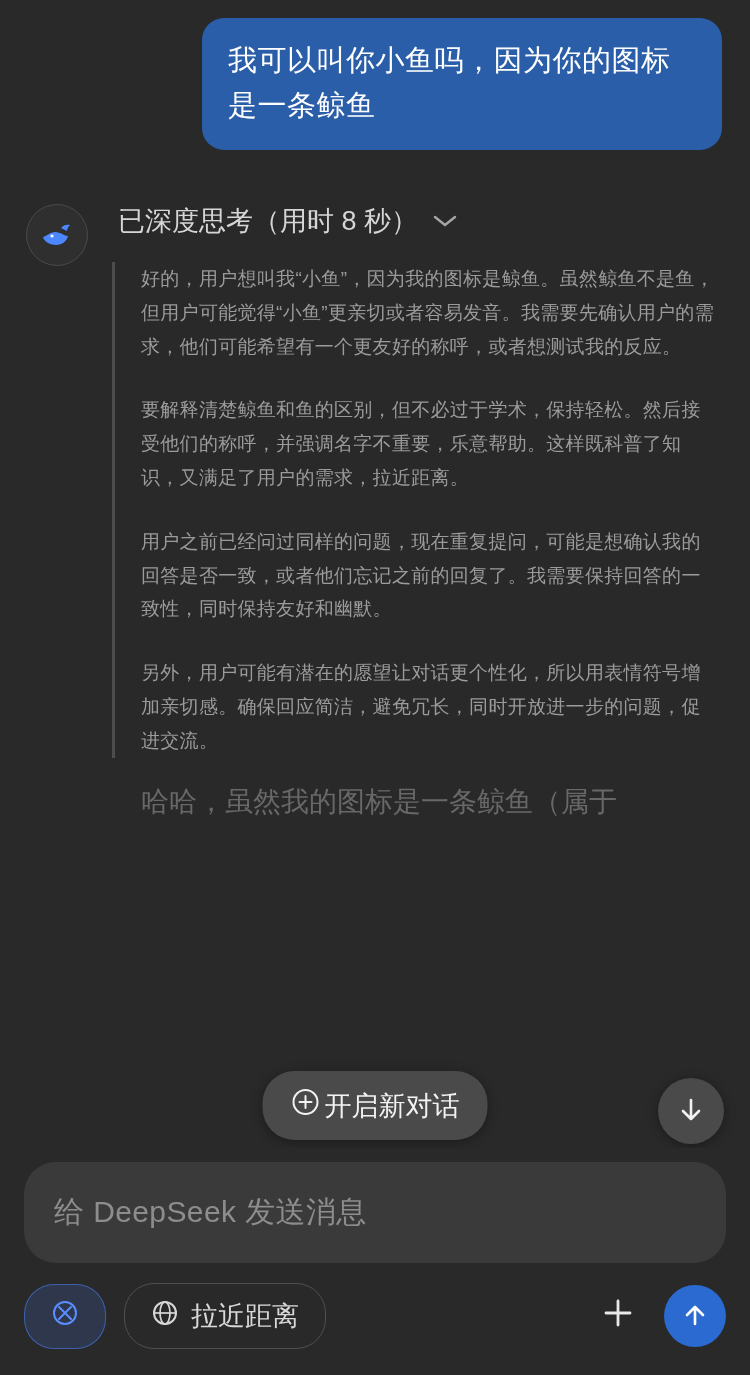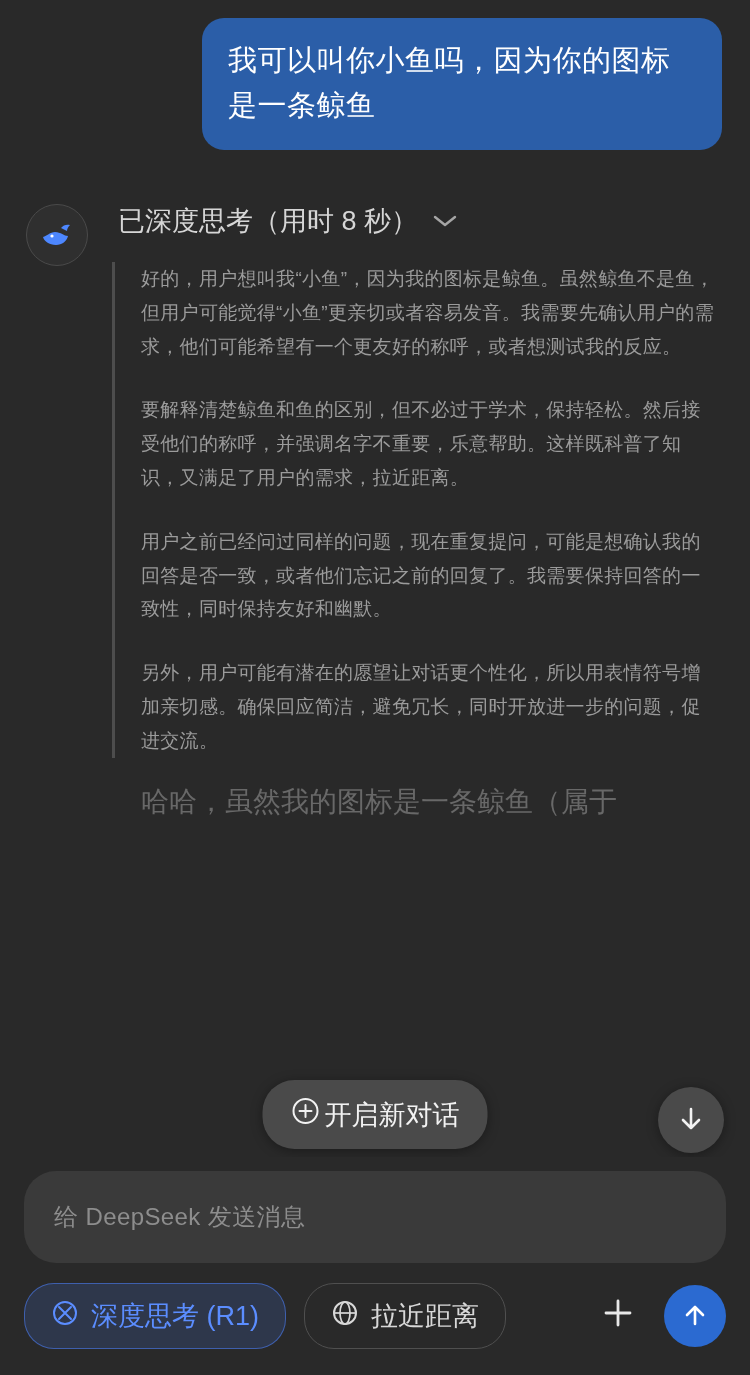--- a/index.html
+++ b/index.html
@@ -143,21 +143,21 @@
   .composer {
     flex: 0 0 auto;
     padding: 14px 24px 26px 24px;
     background: #292929;
   }
   .input-box {
     background: #3a3a3a;
     border-radius: 32px;
     padding: 30px 30px;
     color: #8d8d8d;
-    font-size: 24px;
+    font-size: 30px;
     letter-spacing: 0.4px;
   }
   .toolbar {
     display: flex;
     align-items: center;
     margin-top: 20px;
     gap: 18px;
   }
   .chip {
     display: flex;
@@ -270,21 +270,20 @@
 
     <div class="toolbar">
 
       <button class="chip active">
         <span>
           <svg width="28" height="28" viewBox="0 0 28 28" aria-hidden="true">
             <circle cx="14" cy="14" r="11" stroke="#5b8dff" stroke-width="2" fill="none"></circle>
             <path d="M8 8l12 12M20 8L8 20" stroke="#5b8dff" stroke-width="2" stroke-linecap="round"></path>
           </svg>
         </span>
-        <span>深度思考 (R1)</span>
       </button>
 
       <button class="chip">
         <span>
           <svg width="28" height="28" viewBox="0 0 28 28" aria-hidden="true">
             <circle cx="14" cy="14" r="11" stroke="#d8d8d8" stroke-width="2" fill="none"></circle>
             <ellipse cx="14" cy="14" rx="5" ry="11" stroke="#d8d8d8" stroke-width="1.7" fill="none"></ellipse>
             <path d="M3.5 14h21" stroke="#d8d8d8" stroke-width="1.7"></path>
           </svg>
         </span>

